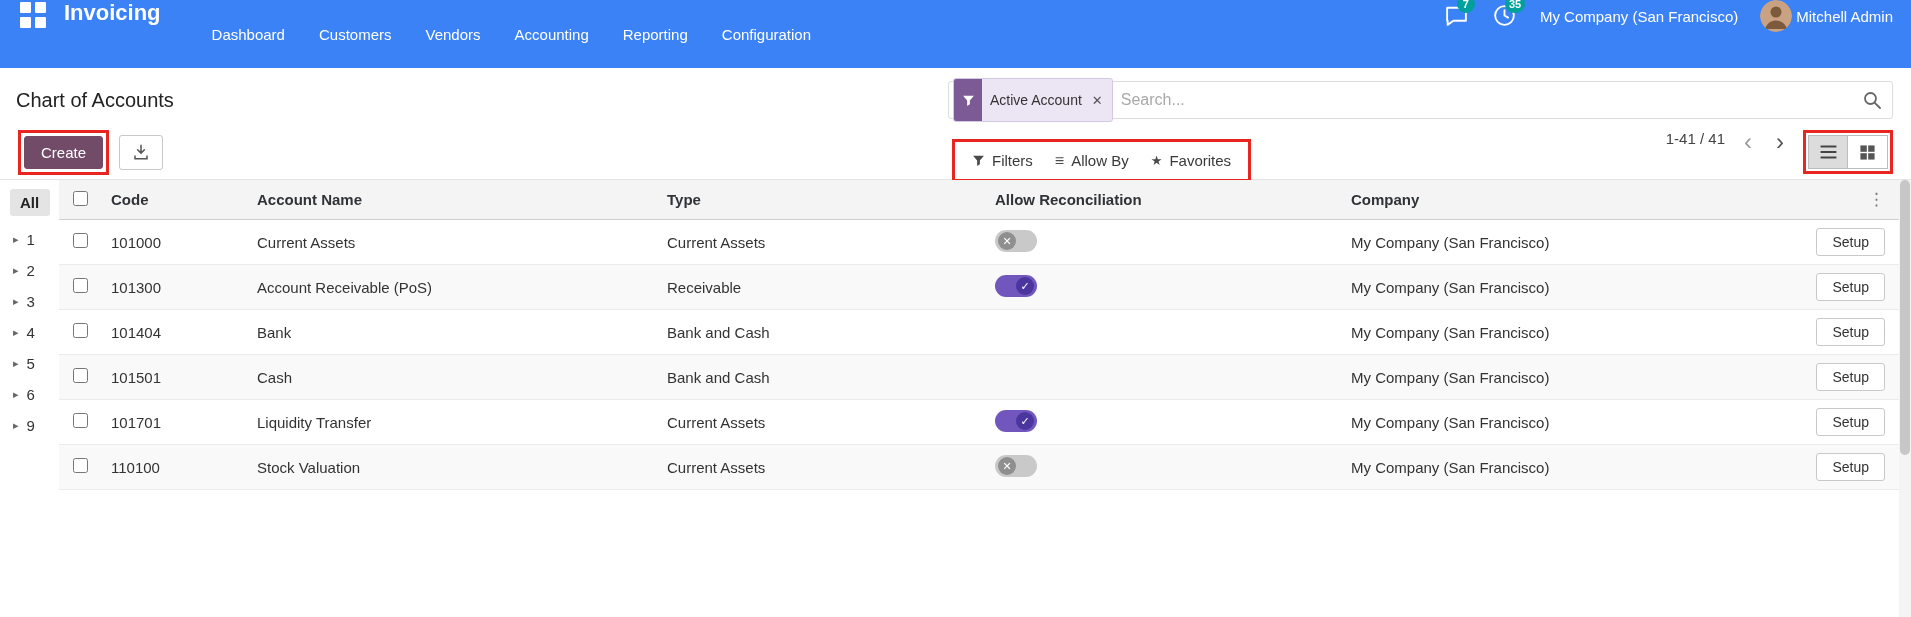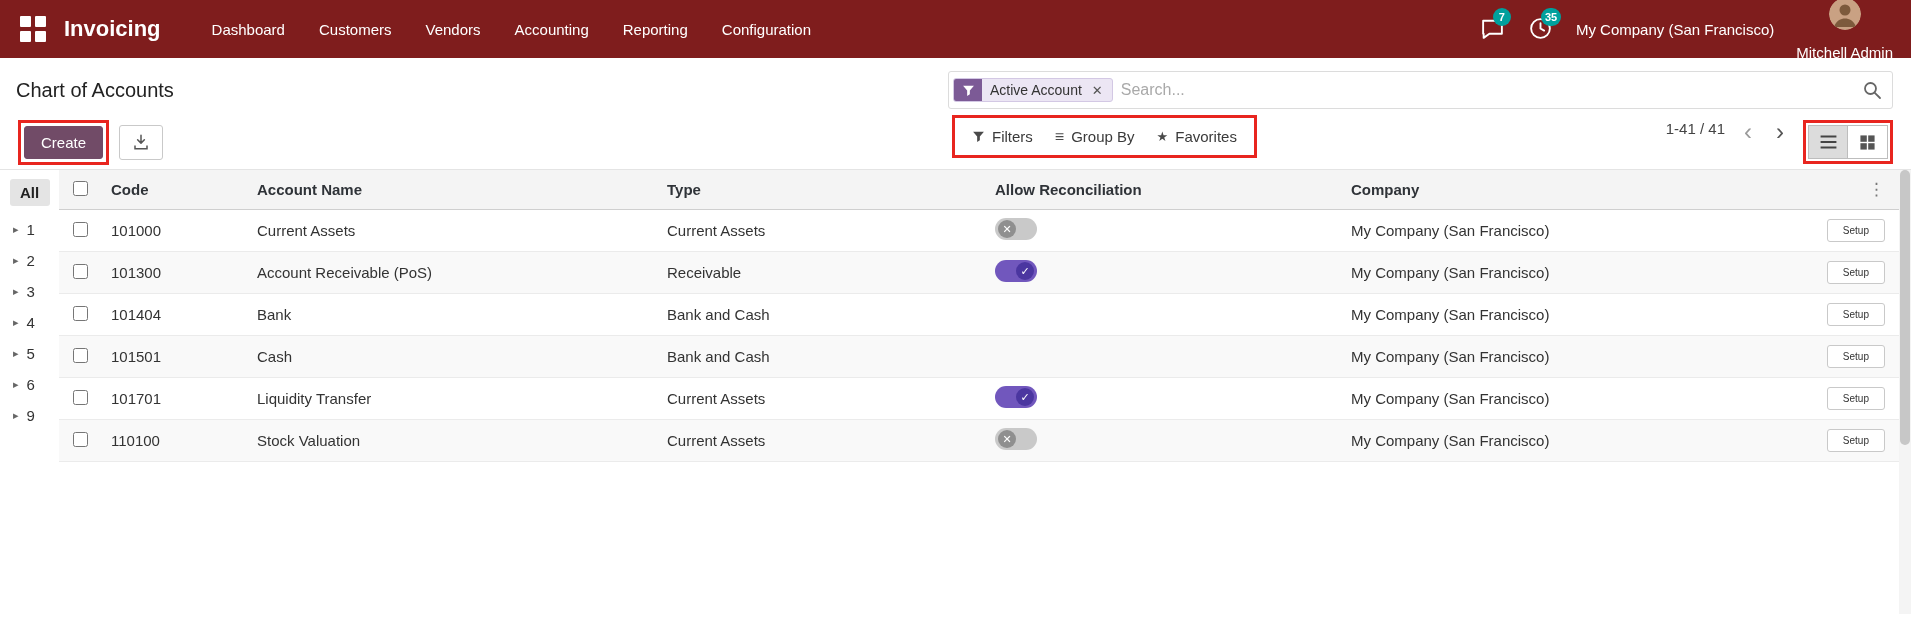--- a/index.html
+++ b/index.html
@@ -1,52 +1,52 @@
 <!DOCTYPE html>
 <html><head>
 <meta charset="utf-8">
 <style>
   *{margin:0;padding:0;box-sizing:border-box;}
   html,body{width:1911px;height:617px;}
   body{font-family:"Liberation Sans",sans-serif;background:#fff;overflow:hidden;position:relative;color:#333;}
 
   
-  .navbar{height:58px;background:#7f1d1d;display:flex;align-items:center;padding:0 18px;color:#fff;}
+  .navbar{height:68px;background:#3b82f6;display:flex;align-items:flex-start;padding:0 18px;color:#fff;}
   .apps-btn{width:30px;height:30px;display:grid;grid-template-columns:11px 11px;grid-template-rows:11px 11px;gap:4px;place-content:center;margin-right:16px;cursor:pointer;}
   .apps-btn span{background:#fff;border-radius:1px;}
   .app-name{font-size:22px;font-weight:700;margin-right:34px;}
   .menu{display:flex;align-items:center;height:100%;}
   .menu-item{font-size:15px;padding:0 17px;height:100%;display:flex;align-items:center;cursor:pointer;color:#fff;text-decoration:none;}
   .nav-right{margin-left:auto;display:flex;align-items:center;gap:22px;}
   .icon-wrap{position:relative;width:26px;height:26px;cursor:pointer;}
   .badge{position:absolute;top:-8px;left:13px;background:#00A09D;color:#fff;font-size:11px;font-weight:700;min-width:18px;height:18px;border-radius:9px;display:flex;align-items:center;justify-content:center;padding:0 4px;}
   .company-name{font-size:15px;cursor:pointer;}
-  .user{display:flex;align-items:center;gap:14px;cursor:pointer;flex-direction:column;}
+  .user{display:flex;align-items:center;gap:4px;cursor:pointer;}
   .avatar{width:32px;height:32px;border-radius:50%;overflow:hidden;flex-shrink:0;}
   .user-name{font-size:15px;}
 
   
   .cp{border-bottom:1px solid #e4e4e4;background:#fff;}
   .cp-top{display:flex;align-items:center;justify-content:space-between;padding:13px 18px 6px 16px;}
   .page-title{font-size:20px;font-weight:400;color:#222;}
   .search-bar{width:945px;height:38px;border:1px solid #dcdcdc;border-radius:3px;display:flex;align-items:center;padding:0 10px 0 4px;gap:8px;background:#fff;}
-  .facet{display:flex;align-items:center;height:24px;background:#ece6f4;border:1px solid #d3c8e4;border-radius:3px;overflow:hidden;flex-shrink:0;cursor:pointer;}
+  .facet{display:flex;align-items:center;height:44px;background:#ece6f4;border:1px solid #d3c8e4;border-radius:3px;overflow:hidden;flex-shrink:0;cursor:pointer;}
   .facet-icon{width:28px;height:100%;background:#7c5a96;display:flex;align-items:center;justify-content:center;}
   .facet-label{padding:0 8px;font-size:14px;color:#333;white-space:nowrap;}
   .facet-x{padding:0 9px 0 2px;color:#555;font-size:13px;cursor:pointer;}
   .search-input{flex:1;border:none;outline:none;font-size:16px;color:#333;background:transparent;font-family:inherit;}
   .search-input::placeholder{color:#a9a9a9;}
   .magnifier{flex-shrink:0;display:flex;cursor:pointer;}
 
   .cp-bottom{position:relative;height:54px;display:flex;align-items:center;padding:0 18px;}
   .annot{border:3px solid #e8251f;}
   .create-wrap{padding:3px;display:inline-block;margin-right:10px;}
   .btn-create{background:#714B67;color:#fff;border:1px solid #714B67;font-size:15px;padding:7px 16px;border-radius:3px;cursor:pointer;font-family:inherit;}
   .btn-export{width:44px;height:35px;background:#fff;border:1px solid #c9c9c9;border-radius:3px;display:flex;align-items:center;justify-content:center;cursor:pointer;}
-  .filter-group{position:absolute;left:952px;top:0;display:flex;align-items:center;padding:3px 6px;background:#fff;}
+  .filter-group{position:absolute;left:952px;top:14px;display:flex;align-items:center;padding:3px 6px;background:#fff;}
   .fg-btn{display:flex;align-items:center;gap:7px;background:none;border:none;font-size:15px;color:#3a3a3a;padding:7px 11px;cursor:pointer;font-family:inherit;}
   .fg-glyph{font-size:16px;color:#4a4a4a;line-height:1;}
   .star{font-size:13px;}
   .cp-right{margin-left:auto;display:flex;align-items:flex-start;gap:14px;}
   .pager-text{font-size:15px;color:#444;}
   .chev{font-size:24px;background:none;border:none;cursor:pointer;padding:0 5px;line-height:1;font-family:inherit;}
   .chev-l{color:#9a9a9a;}
   .chev-r{color:#555;}
   .view-switch{display:flex;padding:2px;background:#fff;}
   .vs-btn{width:40px;height:34px;border:1px solid #bdbdbd;background:#fff;display:flex;align-items:center;justify-content:center;cursor:pointer;}
@@ -62,21 +62,21 @@
 
   .table-wrap{flex:1;padding-right:12px;}
   table{width:100%;border-collapse:collapse;table-layout:fixed;font-size:15px;color:#333;}
   thead th{background:#f4f4f4;font-weight:700;color:#2f3338;text-align:left;padding:9px 10px;border-bottom:1px solid #cfcfcf;font-size:15px;cursor:pointer;white-space:nowrap;}
   th.c-check,td.c-check{padding-left:14px;}
   tbody td{padding:8px 10px;border-bottom:1px solid #ebebeb;vertical-align:middle;white-space:nowrap;overflow:hidden;}
   tbody tr{height:37px;cursor:pointer;}
   tbody tr:nth-child(even){background:#f9f9f9;}
   input[type=checkbox]{width:15px;height:15px;cursor:pointer;}
   .c-setup{text-align:right;padding-right:14px;}
-  .setup-btn{background:#fff;border:1px solid #c9c9c9;border-radius:3px;font-size:10px;color:#333;padding:5px 15px;cursor:pointer;font-family:inherit;}
+  .setup-btn{background:#fff;border:1px solid #c9c9c9;border-radius:3px;font-size:14px;color:#333;padding:5px 15px;cursor:pointer;font-family:inherit;}
   .kebab{color:#777;font-size:17px;cursor:pointer;font-weight:400;}
 
   
   .toggle{width:42px;height:22px;border-radius:11px;position:relative;display:inline-block;cursor:pointer;}
   .toggle.st-off{background:#c9c9c9;}
   .toggle.st-on{background:#7157bd;}
   .toggle.st-none{visibility:hidden;}
   .knob{position:absolute;top:2px;width:18px;height:18px;border-radius:50%;color:#fff;font-size:11px;line-height:18px;text-align:center;}
   .st-off .knob{left:3px;background:#8f8f8f;}
   .st-on .knob{right:3px;background:#4b36a0;}
@@ -174,21 +174,21 @@
 
     <div class="filter-group annot">
       <button class="fg-btn">
         <svg width="13" height="13" viewBox="0 0 24 24">
             <path d="M2 3h20l-7.5 9v7l-5 3v-10z" fill="#4a4a4a"></path>
           </svg>
         <span>Filters</span>
       </button>
       <button class="fg-btn">
         <span class="fg-glyph">≡</span>
-        <span>Group By</span>
+        <span>Allow By</span>
       </button>
       <button class="fg-btn">
         <span class="fg-glyph star">★</span>
         <span>Favorites</span>
       </button>
     </div>
 
     <div class="cp-right">
       <span class="pager-text">1-41 / 41</span>
       <button class="chev chev-l">‹</button>

